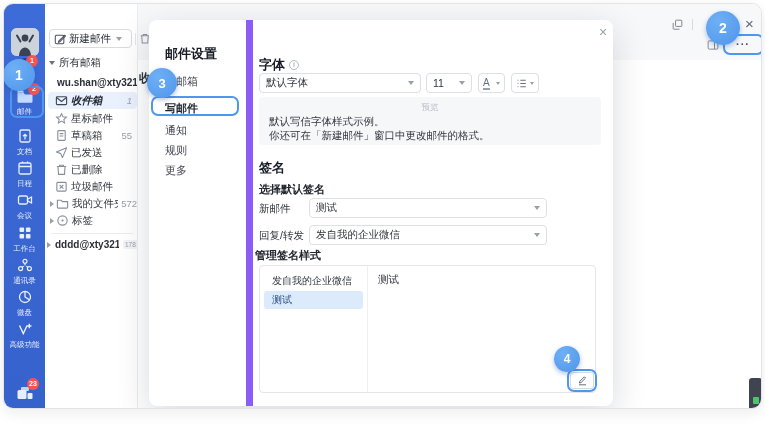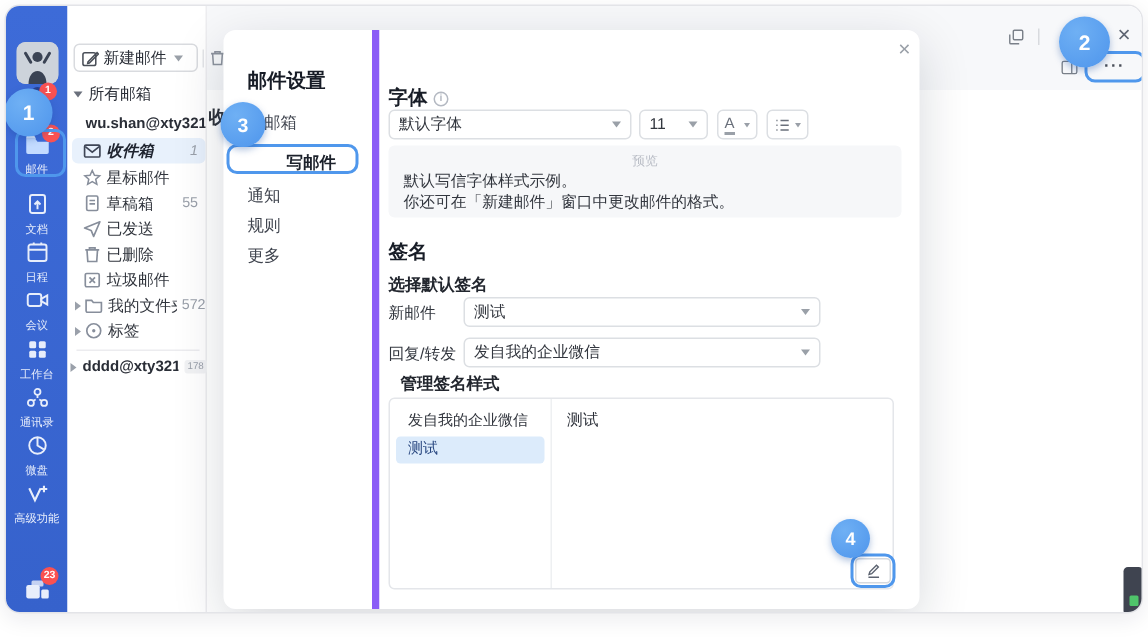--- a/index.html
+++ b/index.html
@@ -30,23 +30,23 @@
   .caret-d{width:0;height:0;border-left:3px solid transparent;border-right:3px solid transparent;border-top:4px solid #6a707c;display:inline-block;}
   .mini-badge{font-size:6.5px;color:#9aa0aa;background:#f1f2f4;border-radius:2px;padding:1px 2px;margin-left:3px;}
   
   .lpanel{position:absolute;left:134px;top:0;right:0;bottom:0;background:#fff;}
   .lpanel-top{position:absolute;left:0;top:0;right:0;height:56px;background:#f7f8fa;}
   
   .wc{position:absolute;color:#5f6673;}
   
   .dialog{position:absolute;left:145px;top:16px;width:464px;height:386px;background:#fff;border-radius:8px;
           box-shadow:0 10px 34px rgba(15,25,45,.16);z-index:50;}
-  .dnav{position:absolute;left:0;top:0;bottom:0;width:104px;border-right:5px solid #8b5cf6;border-radius:8px 0 0 8px;}
+  .dnav{position:absolute;left:0;top:0;bottom:0;width:104px;border-right:7px solid #8b5cf6;border-radius:8px 0 0 8px;}
   .dnav-item{position:absolute;left:16px;font-size:11px;color:#40454f;white-space:nowrap;}
-  .dnav-item.sel{font-weight:bold;color:#1c212b;margin-left:26px;}
+  .dnav-item.sel{font-weight:bold;color:#1c212b;}
   .dtitle{position:absolute;left:16px;top:25px;font-size:13px;font-weight:bold;color:#171c26;}
   .dclose{position:absolute;left:447px;top:4px;font-size:14px;color:#9aa0a8;width:14px;text-align:center;}
   .h13{font-size:13px;font-weight:bold;color:#171c26;}
   .h11{font-size:11px;font-weight:bold;color:#22262e;}
   .selbox{position:absolute;height:20px;border:1px solid #dcdfe3;border-radius:4px;background:#fff;display:flex;
           align-items:center;font-size:10.5px;color:#33373f;padding:0 6px;}
   .selbox .chev{margin-left:auto;}
   .chev{width:0;height:0;border-left:3.5px solid transparent;border-right:3.5px solid transparent;border-top:4px solid #9aa0a8;display:inline-block;}
   .preview{position:absolute;left:110px;top:77px;width:342px;height:48px;background:#f6f7f9;border-radius:4px;padding:5px 10px;}
   .pv-label{font-size:8.5px;color:#b9bdc6;text-align:center;}
@@ -373,21 +373,21 @@
       <span>测试</span>
       <span class="chev"></span>
     </div>
 
     <div class="abs" style="left:110px;top:209px;font-size:10.5px;color:#33373f;">回复/转发</div>
     <div class="selbox" style="left:160px;top:205px;width:238px;">
       <span>发自我的企业微信</span>
       <span class="chev"></span>
     </div>
 
-    <div class="abs h11" style="left:118px;top:228px;">管理签名样式</div>
+    <div class="abs h11" style="left:106px;top:228px;">管理签名样式</div>
 
     <div class="sigbox">
       <div class="col-div"></div>
       <div class="sig-item" style="top:6px;">发自我的企业微信</div>
       <div class="sig-item sel" style="top:25px;">测试</div>
       <div class="abs" style="left:118px;top:7px;font-size:10.5px;color:#2c3039;">测试</div>
     </div>
 
     <div class="edit-btn">
       <span>

